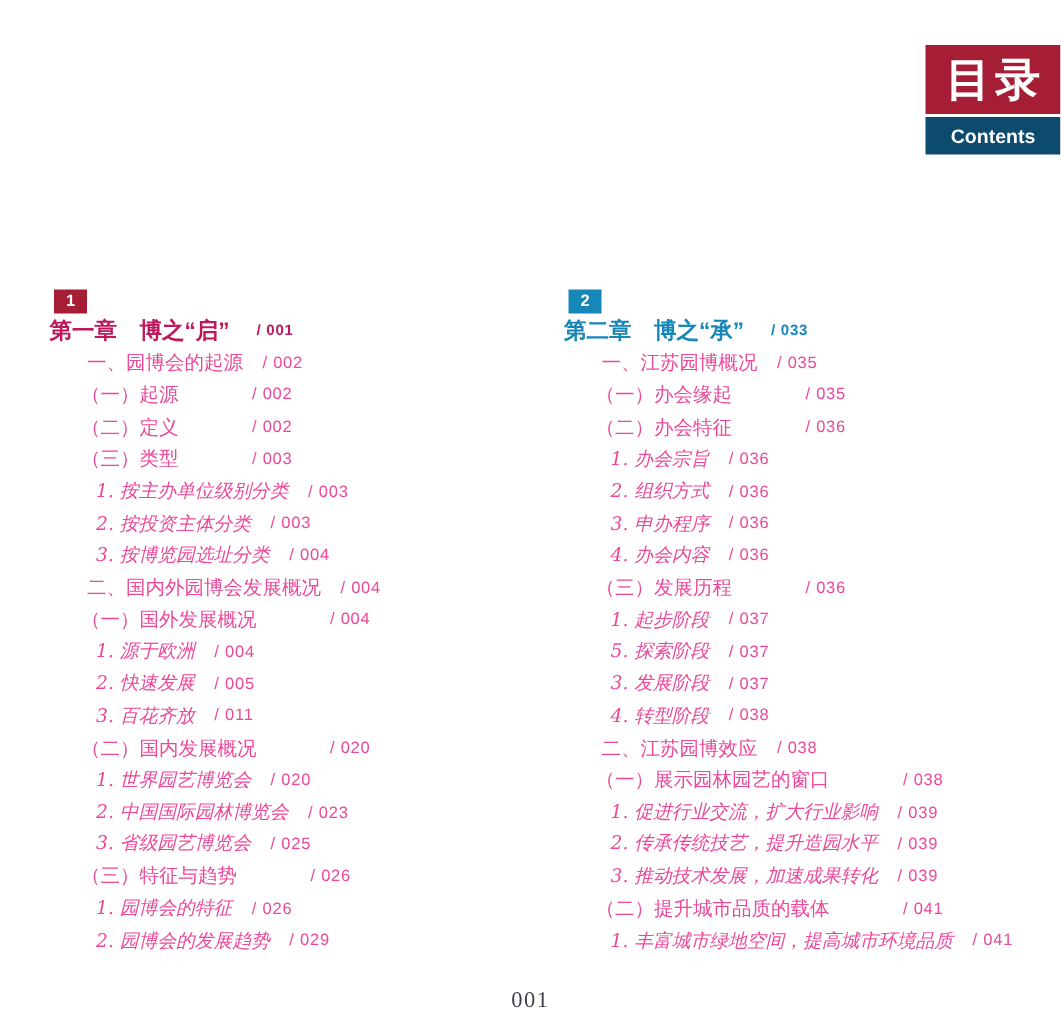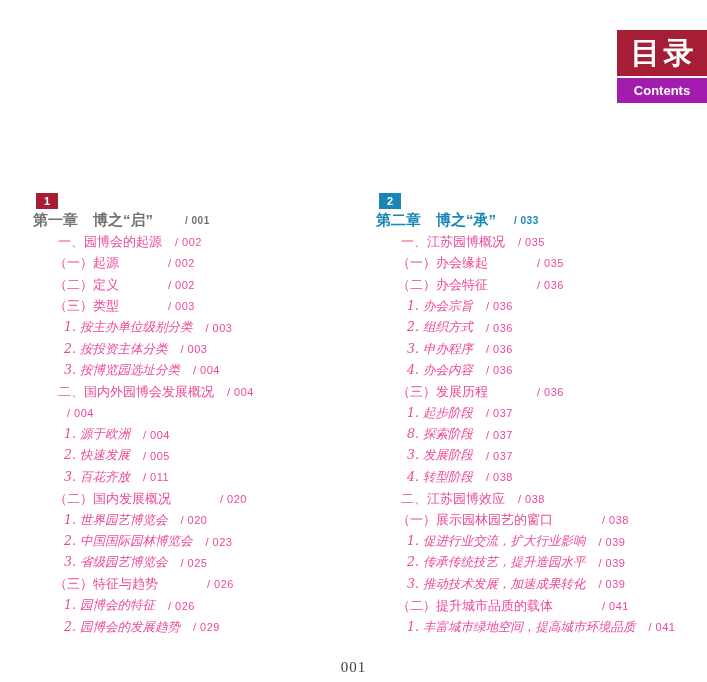--- a/index.html
+++ b/index.html
@@ -59,26 +59,26 @@
     letter-spacing:1px; color:#3C4049;
   }
 </style>
 </head>
 <body>
 
 <div class="page">
 
   <div class="contents-box">
     <div class="cb-title" style="background: rgb(165, 30, 53);">目录</div>
-    <div class="cb-sub" style="background: #a21caf;">Contents</div>
+    <div class="cb-sub" style="background: #0c4a6e;">Contents</div>
   </div>
 
   <div class="col col-1" id="col-0">
       <div class="marker" style="background: rgb(165, 30, 53);">1</div>
-      <div class="row chapter" style="color: #737373; gap: 14px;">
+      <div class="row chapter" style="color: #be185d;">
         <span class="lbl">第一章　博之“启”</span>
         <span class="pg">/ 001</span>
       </div>
       <div class="row lvl1">
         <span class="lbl">一、园博会的起源</span>
         <span class="pg">/ 002</span>
       </div>
       <div class="row lvl2">
         <span class="lbl">（一）起源</span>
         <span class="pg">/ 002</span>
@@ -101,20 +101,21 @@
       </div>
       <div class="row lvl3">
         <span class="lbl">3. 按博览园选址分类</span>
         <span class="pg">/ 004</span>
       </div>
       <div class="row lvl1">
         <span class="lbl">二、国内外园博会发展概况</span>
         <span class="pg">/ 004</span>
       </div>
       <div class="row lvl2">
+        <span class="lbl">（一）国外发展概况</span>
         <span class="pg">/ 004</span>
       </div>
       <div class="row lvl3">
         <span class="lbl">1. 源于欧洲</span>
         <span class="pg">/ 004</span>
       </div>
       <div class="row lvl3">
         <span class="lbl">2. 快速发展</span>
         <span class="pg">/ 005</span>
       </div>
@@ -187,21 +188,21 @@
       </div>
       <div class="row lvl2">
         <span class="lbl">（三）发展历程</span>
         <span class="pg">/ 036</span>
       </div>
       <div class="row lvl3">
         <span class="lbl">1. 起步阶段</span>
         <span class="pg">/ 037</span>
       </div>
       <div class="row lvl3">
-        <span class="lbl">8. 探索阶段</span>
+        <span class="lbl">5. 探索阶段</span>
         <span class="pg">/ 037</span>
       </div>
       <div class="row lvl3">
         <span class="lbl">3. 发展阶段</span>
         <span class="pg">/ 037</span>
       </div>
       <div class="row lvl3">
         <span class="lbl">4. 转型阶段</span>
         <span class="pg">/ 038</span>
       </div>

